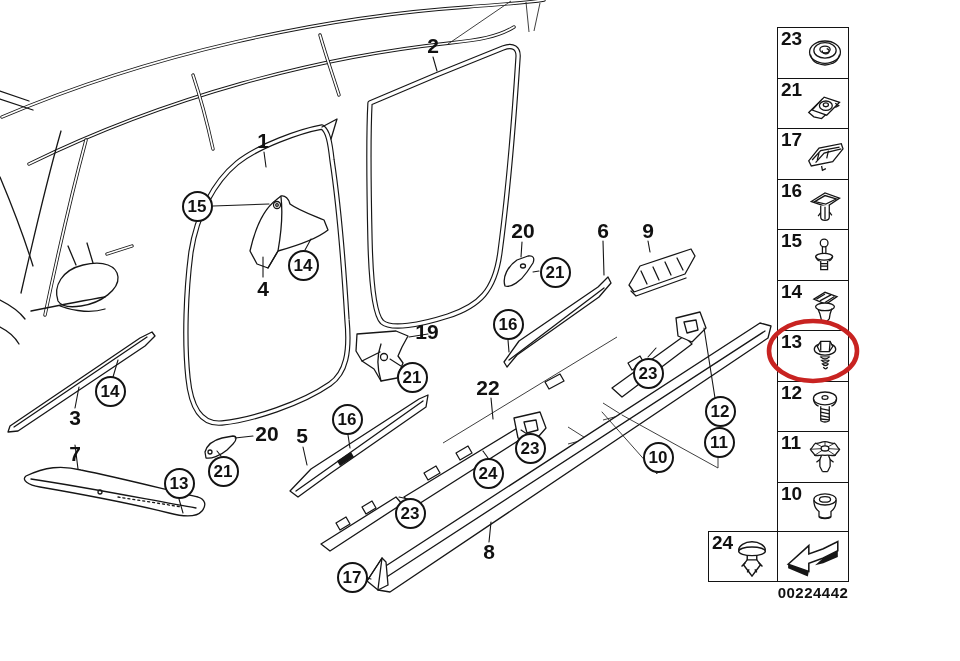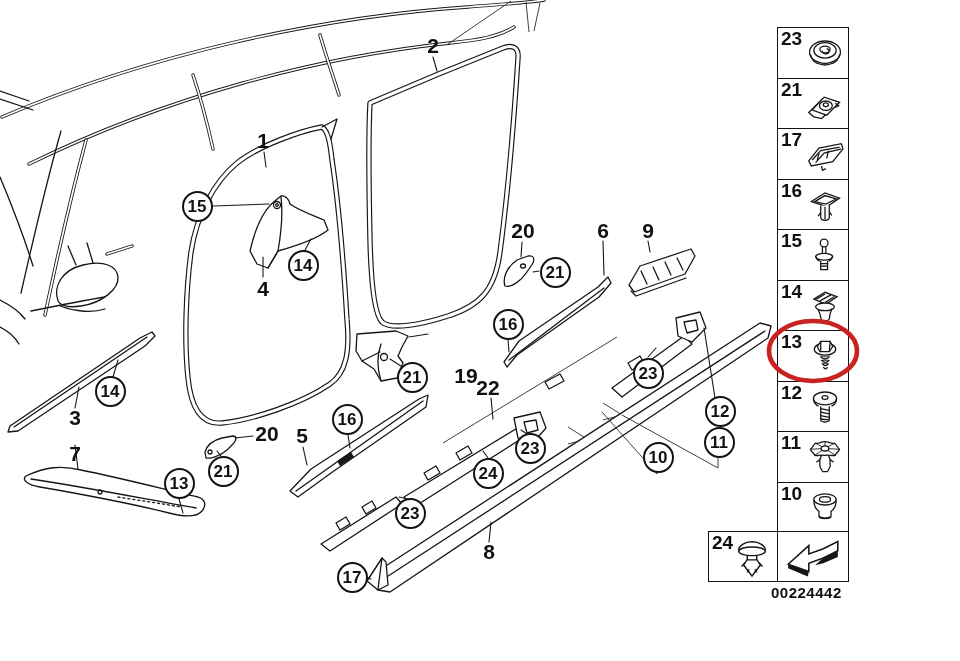--- a/index.html
+++ b/index.html
@@ -32,21 +32,21 @@
   .cell:last-child{border-bottom:none;}
   .cell .num,.xnum{position:absolute;left:3px;top:1px;font-weight:bold;font-size:19px;line-height:1.1;}
   .cell svg{position:absolute;right:1px;top:7px;}
 
   #extra24{position:absolute;left:708px;top:531.4px;width:70.6px;height:50.6px;
     box-sizing:border-box;border:1.6px solid #131313;background:#fff;cursor:pointer;}
   #extra24 svg{position:absolute;right:3px;top:6px;}
   #navbox{position:absolute;left:777px;top:531.4px;width:72px;height:50.6px;
     box-sizing:border-box;border:1.6px solid #131313;background:#fff;cursor:pointer;}
   #navbox svg{position:absolute;left:6px;top:4px;}
-  #code{position:absolute;left:771px;top:584px;width:84px;
+  #code{position:absolute;left:771px;top:584px;width:84px;text-align:center;
     font-weight:bold;font-size:15px;letter-spacing:.5px;}
   #highlight{position:absolute;left:765px;top:316px;pointer-events:none;}
 </style>
 </head>
 <body>
 
 <div id="stage">
 
   <svg class="art" width="960" height="661" viewBox="0 0 960 661">
 
@@ -213,21 +213,21 @@
       <div class="callout" style="left: 472.5px; top: 457.5px;">24</div>
       <div class="callout" style="left: 163.5px; top: 467.5px;">13</div>
       <div class="callout" style="left: 394.5px; top: 497.5px;">23</div>
       <div class="callout" style="left: 336.5px; top: 561.5px;">17</div>
       <div class="plain" style="left: 401px; top: 35px;">2</div>
       <div class="plain" style="left: 231px; top: 130px;">1</div>
       <div class="plain" style="left: 491px; top: 220px;">20</div>
       <div class="plain" style="left: 571px; top: 220px;">6</div>
       <div class="plain" style="left: 616px; top: 220px;">9</div>
       <div class="plain" style="left: 231px; top: 278px;">4</div>
-      <div class="plain" style="left: 434px; top: 321px; margin-top: 44px;">19</div>
+      <div class="plain" style="left: 395px; top: 321px;">19</div>
       <div class="plain" style="left: 456px; top: 377px;">22</div>
       <div class="plain" style="left: 43px; top: 407px;">3</div>
       <div class="plain" style="left: 235px; top: 423px;">20</div>
       <div class="plain" style="left: 270px; top: 425px;">5</div>
       <div class="plain" style="left: 43px; top: 443px;">7</div>
       <div class="plain" style="left: 457px; top: 541px;">8</div>
     </div>
 
   <div id="sidebar">
       <div class="cell">

